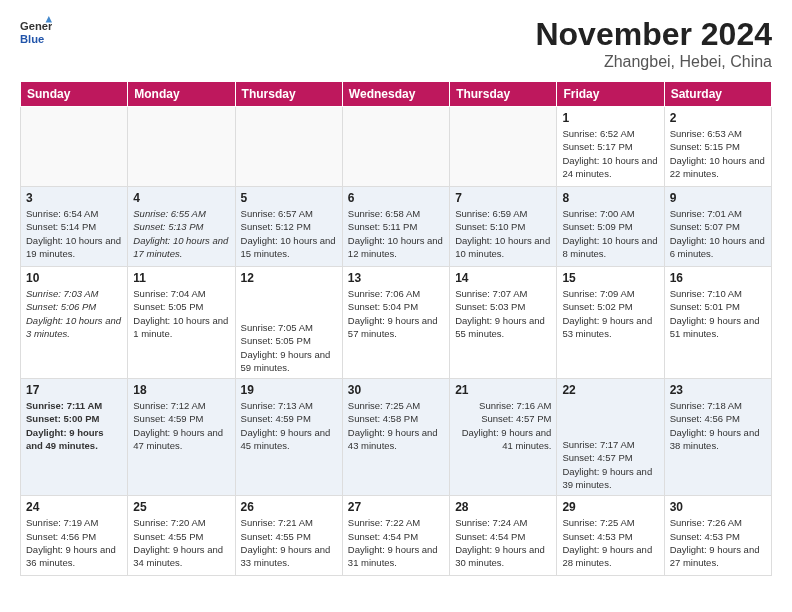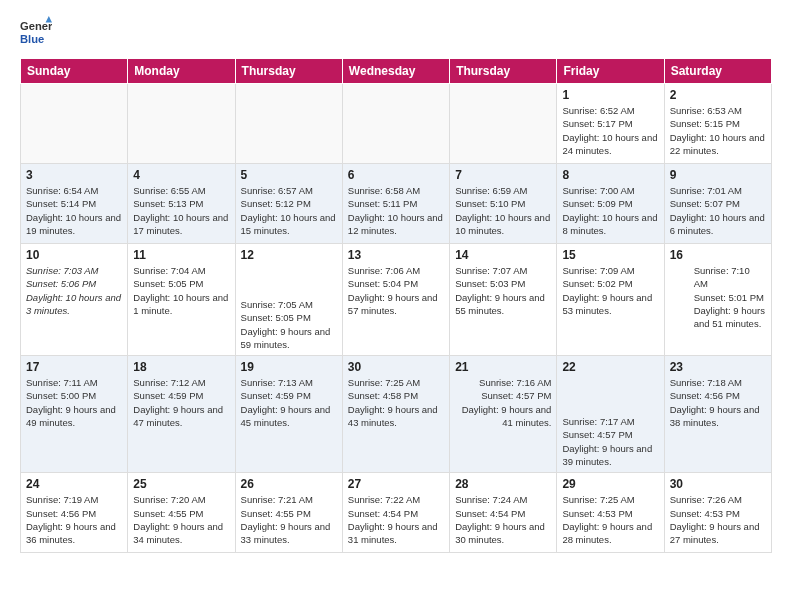--- a/index.html
+++ b/index.html
@@ -88,20 +88,24 @@
 
 <div class="page">
   <div class="header">
     <div class="logo">
 
       <svg class="logo-icon" viewBox="0 0 40 40">
         <text x="0" y="18" font-size="14" font-weight="bold" fill="#333">General</text>
         <text x="0" y="34" font-size="14" font-weight="bold" fill="#2255aa">Blue</text>
         <polygon points="32,8 40,8 36,0" fill="#4488cc"></polygon>
       </svg>
+    </div>
+    <div class="title-section">
+      <div class="month-title">November 2024</div>
+      <div class="location">Zhangbei, Hebei, China</div>
     </div>
   </div>
 
   <table class="calendar">
     <thead>
       <tr>
         <th>Sunday</th>
         <th>Monday</th>
         <th>Thursday</th>
         <th>Wednesday</th>
@@ -132,21 +136,21 @@
         </tr>
         <tr class="row-alt">
           <td>
             <span class="day-number">3</span>
             <div class="day-info" style="white-space: pre-line;">Sunrise: 6:54 AM
 Sunset: 5:14 PM
 Daylight: 10 hours and 19 minutes.</div>
           </td>
           <td>
             <span class="day-number">4</span>
-            <div class="day-info" style="white-space: pre-line;">Sunrise: 6:55 AM
+            <div class="day-info" style="white-space: pre-line; font-style: italic;">Sunrise: 6:55 AM
 Sunset: 5:13 PM
 Daylight: 10 hours and 17 minutes.</div>
           </td>
           <td>
             <span class="day-number">5</span>
             <div class="day-info" style="white-space: pre-line;">Sunrise: 6:57 AM
 Sunset: 5:12 PM
 Daylight: 10 hours and 15 minutes.</div>
           </td>
           <td>
@@ -206,29 +210,29 @@
 Daylight: 9 hours and 55 minutes.</div>
           </td>
           <td>
             <span class="day-number">15</span>
             <div class="day-info" style="white-space: pre-line;">Sunrise: 7:09 AM
 Sunset: 5:02 PM
 Daylight: 9 hours and 53 minutes.</div>
           </td>
           <td>
             <span class="day-number">16</span>
-            <div class="day-info" style="white-space: pre-line; margin-left: 24px;">Sunrise: 7:10 AM
+            <div class="day-info" style="white-space: pre-line;">Sunrise: 7:10 AM
 Sunset: 5:01 PM
 Daylight: 9 hours and 51 minutes.</div>
           </td>
         </tr>
         <tr class="row-alt">
           <td>
             <span class="day-number">17</span>
-            <div class="day-info" style="white-space: pre-line;">Sunrise: 7:11 AM
+            <div class="day-info" style="white-space: pre-line; font-weight: bold;">Sunrise: 7:11 AM
 Sunset: 5:00 PM
 Daylight: 9 hours and 49 minutes.</div>
           </td>
           <td>
             <span class="day-number">18</span>
             <div class="day-info" style="white-space: pre-line;">Sunrise: 7:12 AM
 Sunset: 4:59 PM
 Daylight: 9 hours and 47 minutes.</div>
           </td>
           <td>

